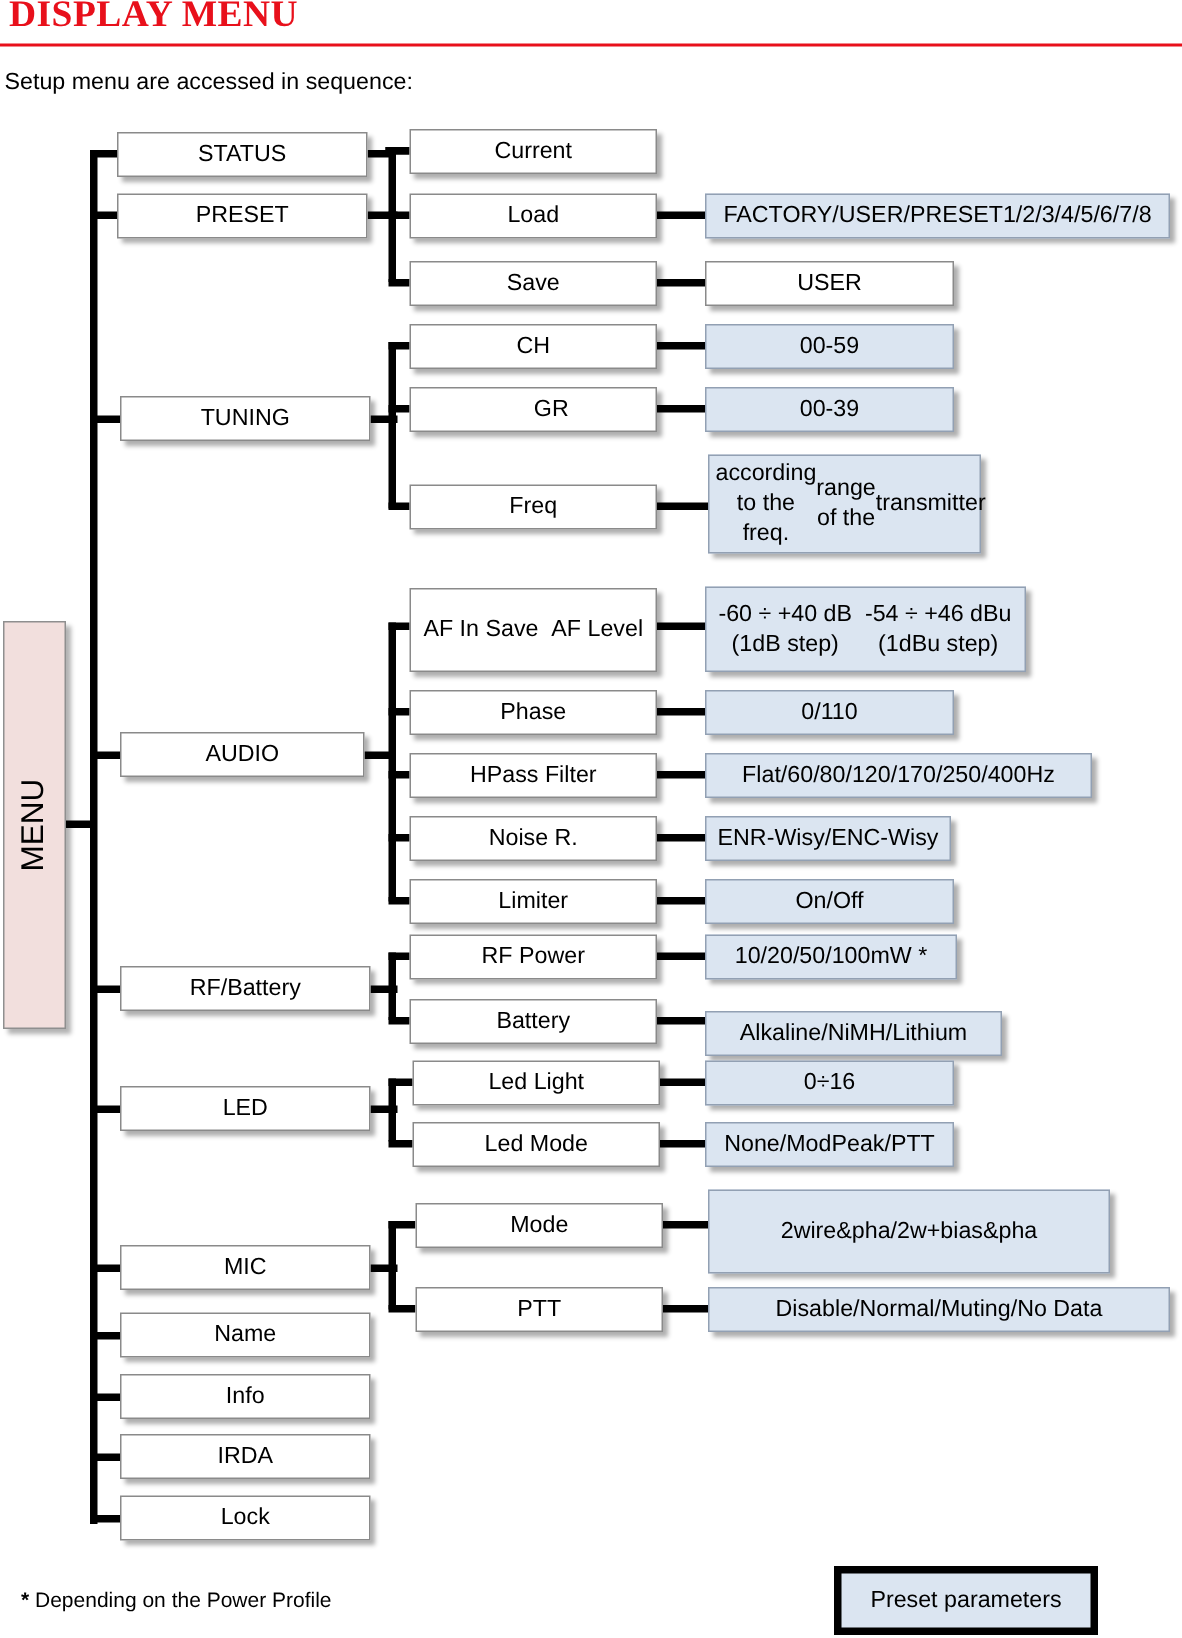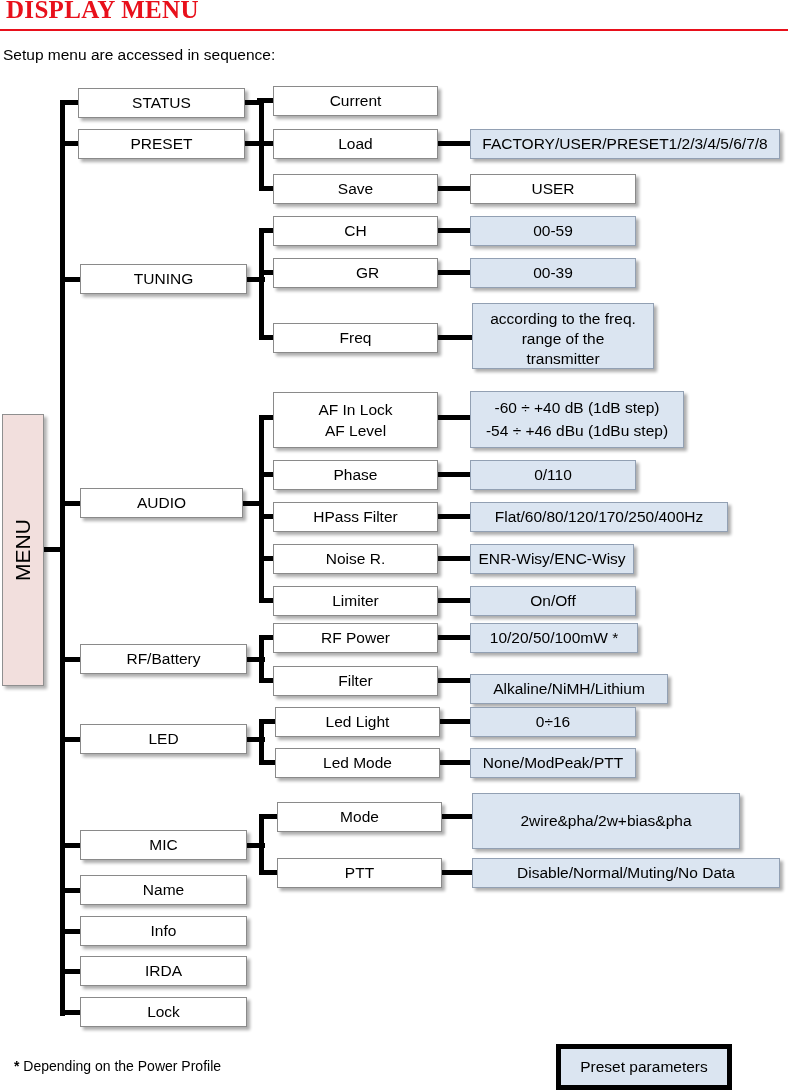--- a/index.html
+++ b/index.html
@@ -71,21 +71,21 @@
     background: #ffffff;
     border: 1px solid #8a8a8a;
     box-shadow: 3px 3px 3px rgba(0,0,0,0.32);
     padding: 0 4px;
   }
   .box.value {
     background: #dbe5f1;
     border: 1px solid #92a0b3;
   }
   .box.stacked {
-    flex-direction: column;
+    flex-direction: row;
     justify-content: space-around;
   }
   .box.stacked > span { display: block; }
 
   
   #menu-box {
     position: absolute;
     left: 2px;
     top: 414px;
     width: 42px;
@@ -260,40 +260,40 @@
 <div class="box" style="left:273px; top:216px; width:165px; height:30px;">
   <span>CH</span>
 </div>
 <div class="box" style="left:273px; top:258px; width:165px; height:30px;padding-left:28px;">
   <span>GR</span>
 </div>
 <div class="box" style="left:273px; top:323px; width:165px; height:30px;">
   <span>Freq</span>
 </div>
 <div class="box stacked" style="left:273px; top:392px; width:165px; height:56px; padding:6px 4px;">
-  <span>AF In Lock</span>
+  <span>AF In Save</span>
   <span>AF Level</span>
 </div>
 <div class="box" style="left:273px; top:460px; width:165px; height:30px;">
   <span>Phase</span>
 </div>
 <div class="box" style="left:273px; top:502px; width:165px; height:30px;">
   <span>HPass Filter</span>
 </div>
 <div class="box" style="left:273px; top:544px; width:165px; height:30px;">
   <span>Noise R.</span>
 </div>
 <div class="box" style="left:273px; top:586px; width:165px; height:30px;">
   <span>Limiter</span>
 </div>
 <div class="box" style="left:273px; top:623px; width:165px; height:30px;">
   <span>RF Power</span>
 </div>
 <div class="box" style="left:273px; top:666px; width:165px; height:30px;">
-  <span>Filter</span>
+  <span>Battery</span>
 </div>
 <div class="box" style="left:275px; top:707px; width:165px; height:30px;">
   <span>Led Light</span>
 </div>
 <div class="box" style="left:275px; top:748px; width:165px; height:30px;">
   <span>Led Mode</span>
 </div>
 <div class="box" style="left:277px; top:802px; width:165px; height:30px;">
   <span>Mode</span>
 </div>

